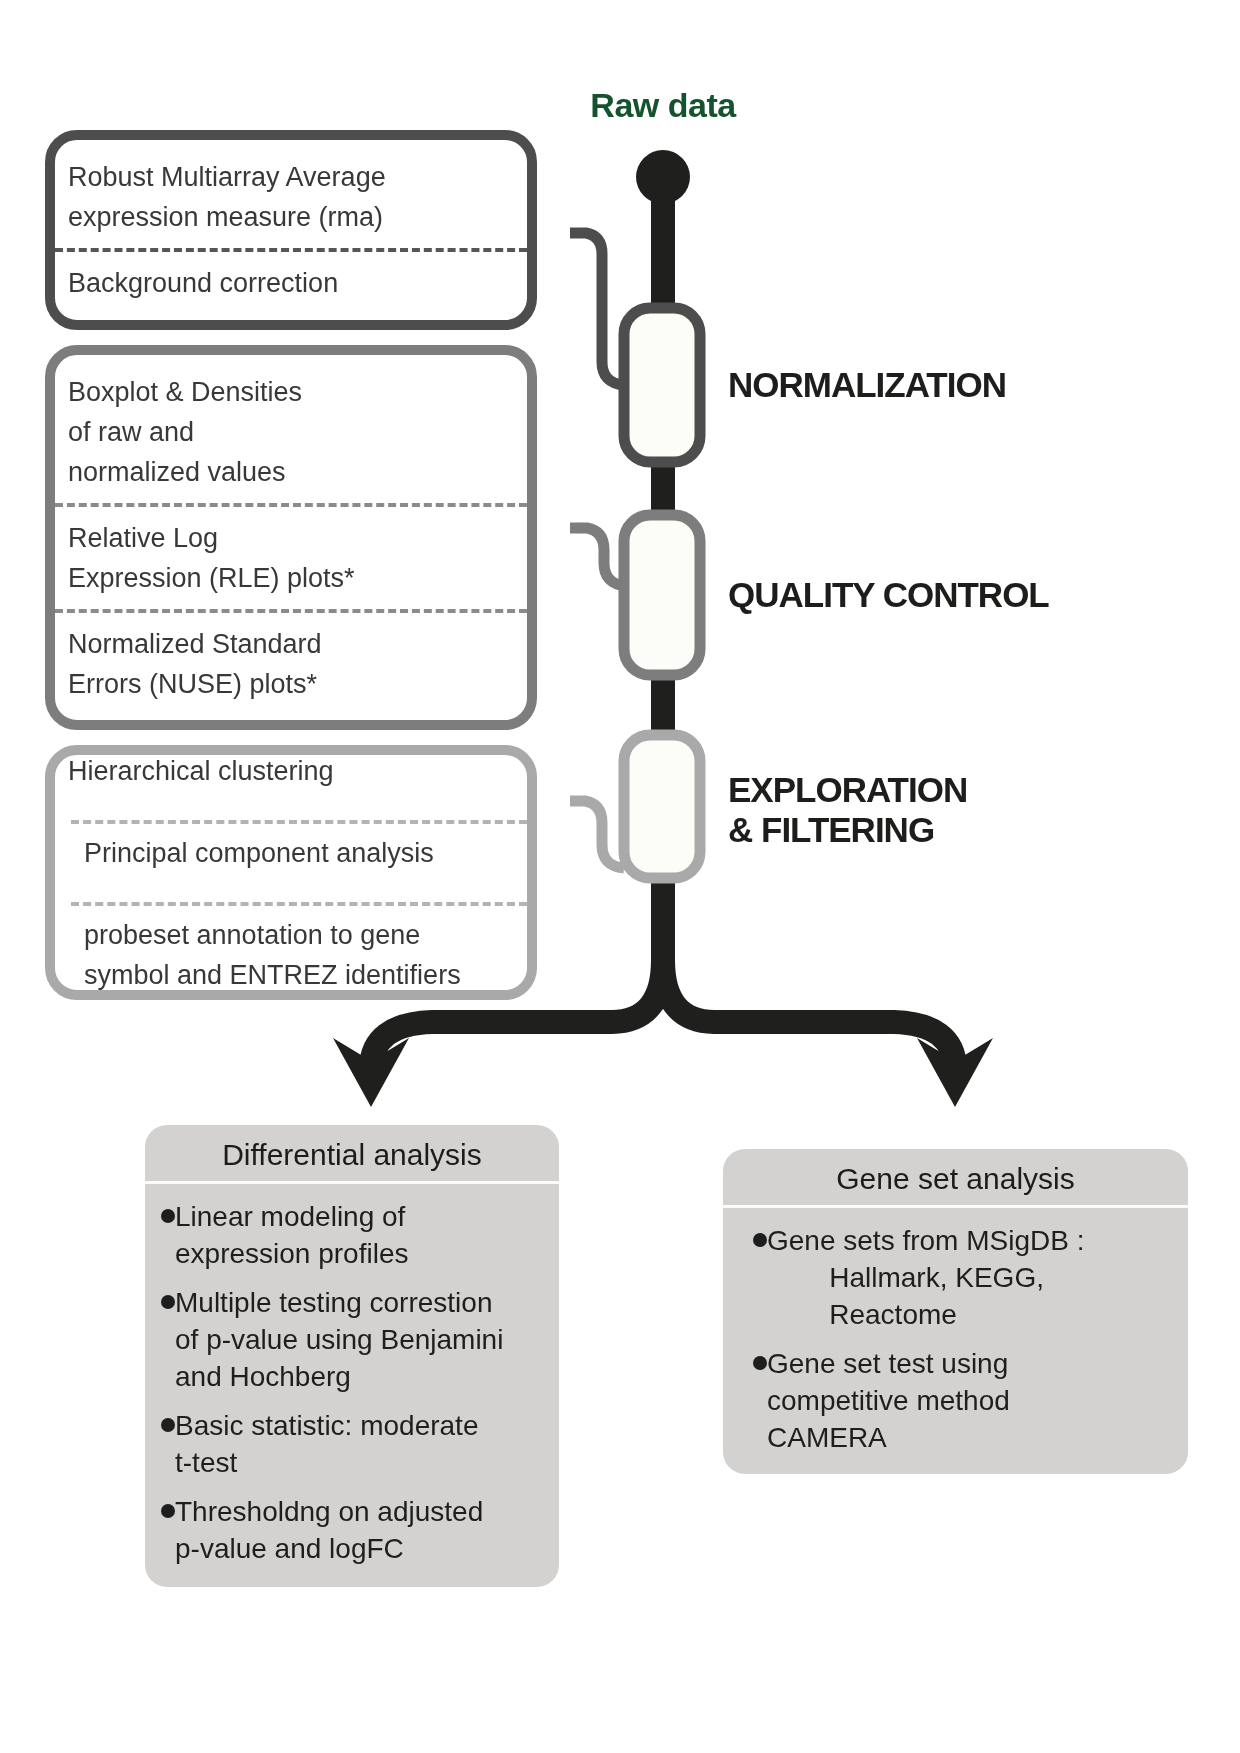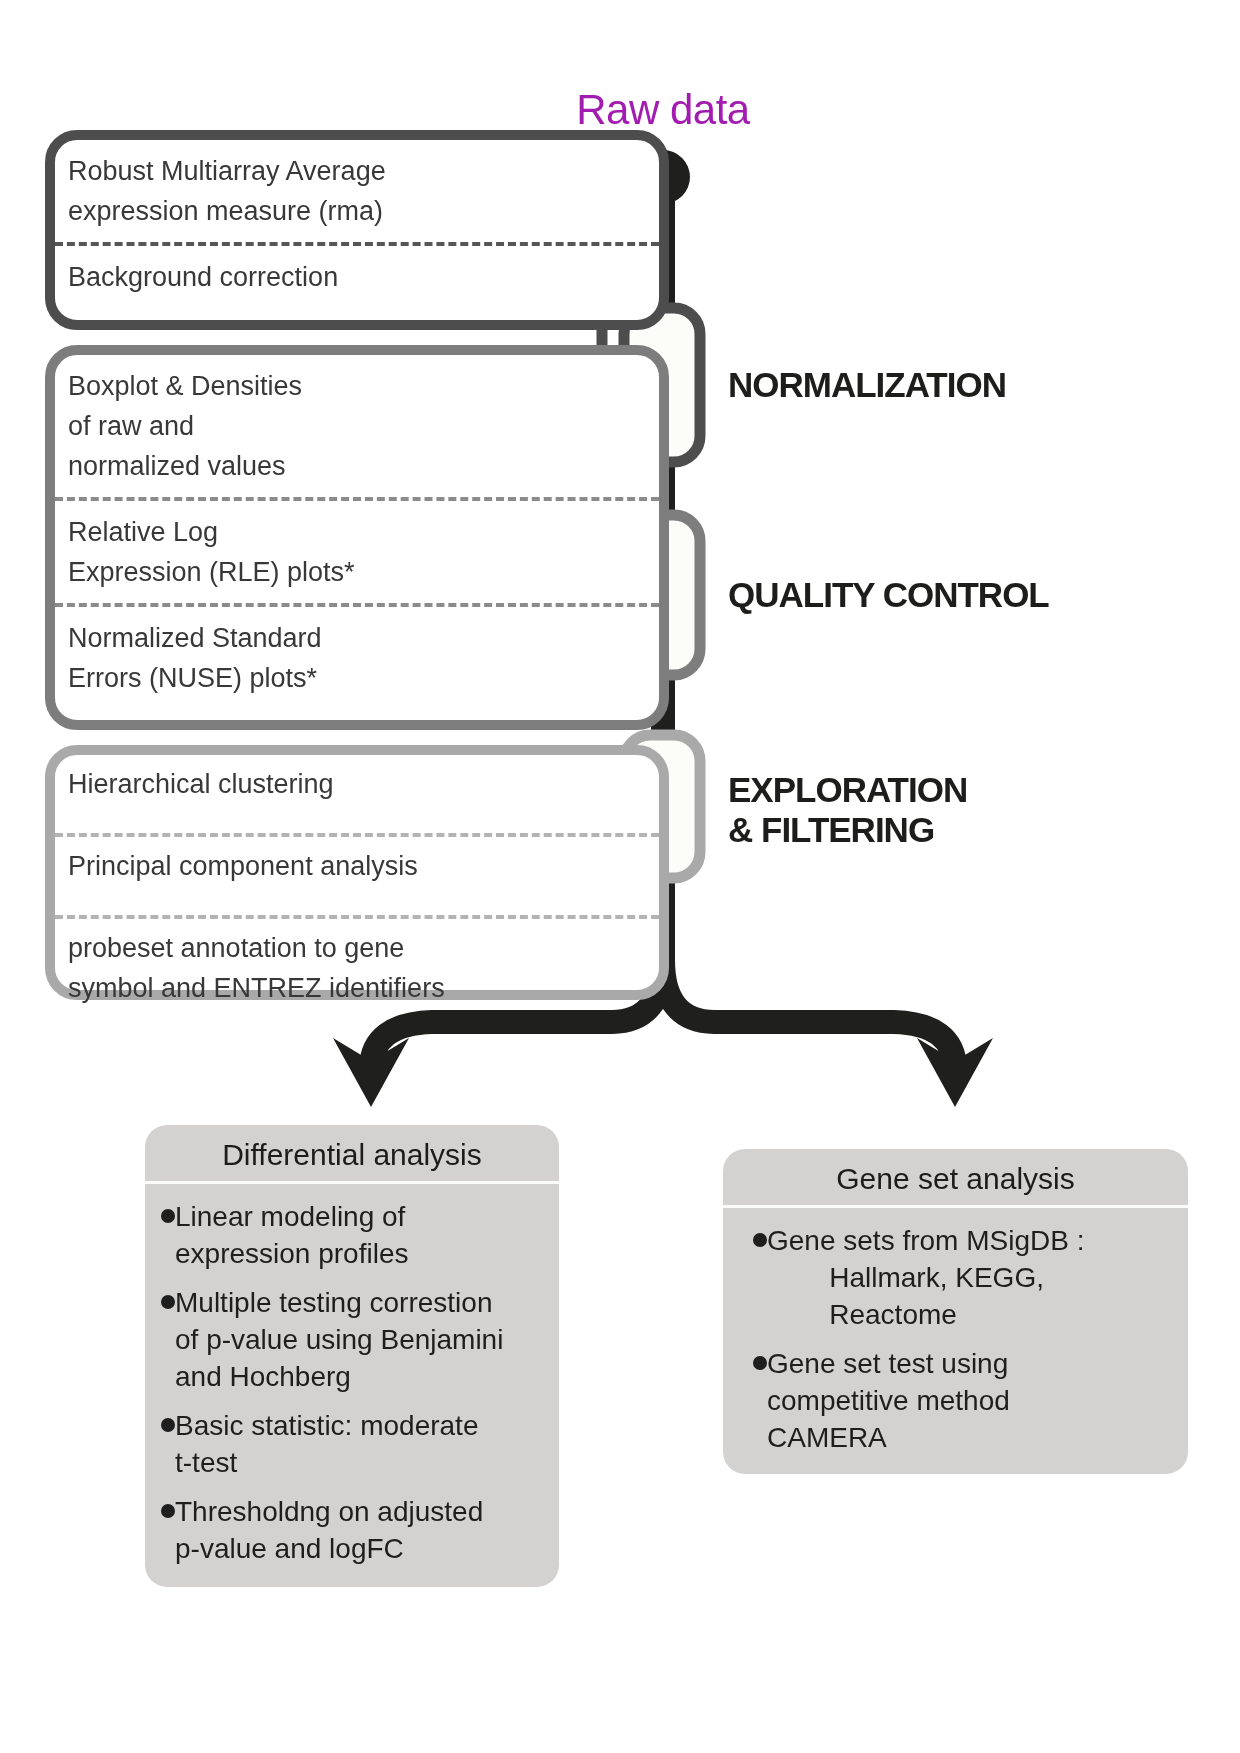--- a/index.html
+++ b/index.html
@@ -4,40 +4,40 @@
 <style>
   html,body { margin:0; padding:0; background:#ffffff; }
   .canvas {
     position:relative; width:1240px; height:1753px; background:#ffffff;
     font-family:"Liberation Sans", sans-serif; overflow:hidden;
   }
   .gfx { position:absolute; left:0; top:0; z-index:0; }
 
   
   .pbox {
-    position:absolute; z-index:2; left:45px; width:624px; box-sizing:border-box;
+    position:absolute; z-index:2; left:45px; width:492px; box-sizing:border-box;
     background:#ffffff; border-style:solid; border-width:10px;
-    display:flex; flex-direction:column; justify-content:flex-start;
+    display:flex; flex-direction:column; justify-content:center;
   }
   .pbox .seg {
     white-space:pre-line; font-size:27px; line-height:40px; color:#383838;
     padding:11px 6px 11px 13px;
   }
   .pbox-1 { top:130px; height:200px; border-color:#4d4d4d; border-radius:32px; }
   .pbox-1 .seg + .seg { border-top:4px dashed #565656; }
   .pbox-2 { top:345px; height:385px; border-color:#7d7d7d; border-radius:32px; }
   .pbox-2 .seg + .seg { border-top:4px dashed #8b8b8b; }
   .pbox-3 { top:745px; height:255px; border-color:#a9a9a9; border-radius:32px;gap:20px; }
   .pbox-3 .seg { padding:9px 6px 9px 13px; }
-  .pbox-3 .seg + .seg { border-top:4px dashed #b3b3b3; }
+  .pbox-3 .seg + .seg { border-top:4px dashed #b3b3b3;margin-left:16px; }
 
   
   .raw-label {
     position:absolute; z-index:2; left:528px; top:86px; width:270px; text-align:center;
-    font-size:42px; font-weight:normal; color:#a21caf; letter-spacing:-0.5px;
+    font-size:34px; font-weight:bold; color:#14532d; letter-spacing:-0.5px;
   }
   .stage-label {
     position:absolute; z-index:2; left:728px; white-space:pre-line;
     font-size:35px; font-weight:bold; color:#1d1d1b; line-height:40px; letter-spacing:-1px;
   }
   .stage-label-1 { top:365px; }
   .stage-label-2 { top:575px; }
   .stage-label-3 { top:770px; }
 
   

